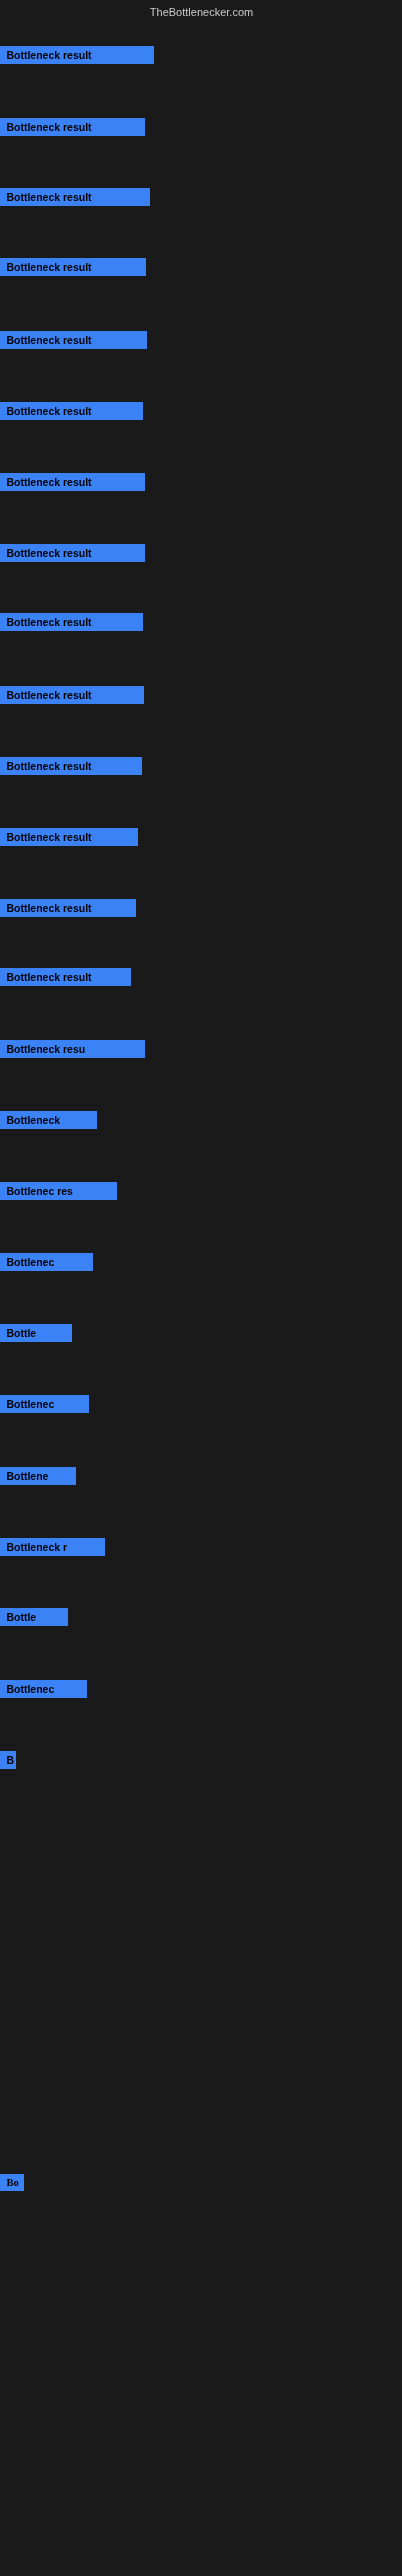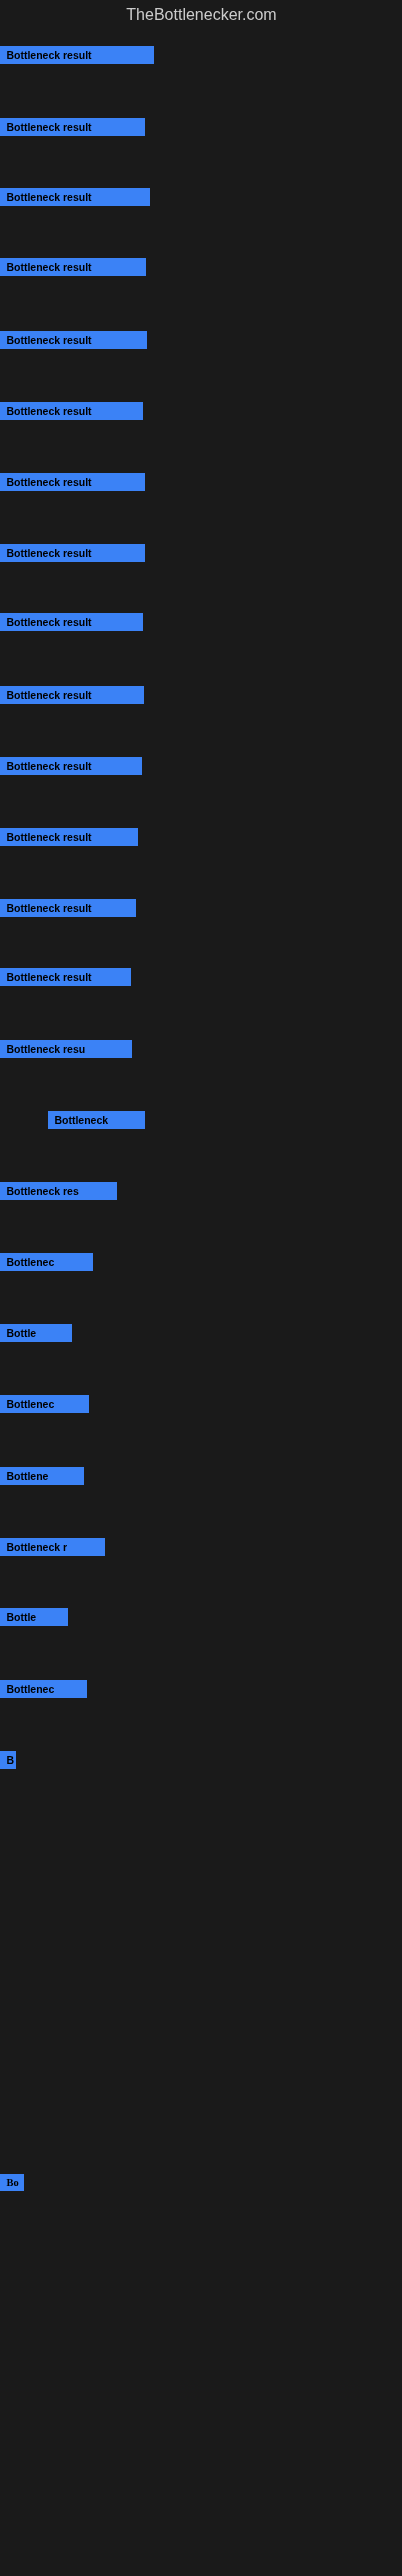--- a/index.html
+++ b/index.html
@@ -10,21 +10,21 @@
     body {
       width: 403px;
       min-height: 2576px;
       background-color: #1a1a1a;
       font-family: Arial, sans-serif;
       position: relative;
     }
     .site-title {
       text-align: center;
       color: #cccccc;
-      font-size: 16px;
+      font-size: 11px;
       padding: 6.4px 0;
       background-color: #1a1a1a;
     }
     .bottleneck-item {
       position: absolute;
       left: 0;
       display: flex;
       align-items: center;
     }
     .bottleneck-badge {
@@ -79,39 +79,39 @@
     <div class="bottleneck-item" style="top: 828px;">
       <div class="bottleneck-badge" style="width: 138px;">Bottleneck result</div>
     </div>
     <div class="bottleneck-item" style="top: 899px;">
       <div class="bottleneck-badge" style="width: 136px;">Bottleneck result</div>
     </div>
     <div class="bottleneck-item" style="top: 968px;">
       <div class="bottleneck-badge" style="width: 131px;">Bottleneck result</div>
     </div>
     <div class="bottleneck-item" style="top: 1040px;">
-      <div class="bottleneck-badge" style="width: 132px;">Bottleneck resu</div>
+      <div class="bottleneck-badge" style="width: 145px;">Bottleneck resu</div>
     </div>
-    <div class="bottleneck-item" style="top: 1111px; padding-left: 48px;">
+    <div class="bottleneck-item" style="top: 1111px;">
       <div class="bottleneck-badge" style="width: 97px;">Bottleneck</div>
     </div>
     <div class="bottleneck-item" style="top: 1182px;">
-      <div class="bottleneck-badge" style="width: 117px;">Bottleneck res</div>
+      <div class="bottleneck-badge" style="width: 117px;">Bottlenec res</div>
     </div>
     <div class="bottleneck-item" style="top: 1253px;">
       <div class="bottleneck-badge" style="width: 93px;">Bottlenec</div>
     </div>
     <div class="bottleneck-item" style="top: 1324px;">
       <div class="bottleneck-badge" style="width: 72px;">Bottle</div>
     </div>
     <div class="bottleneck-item" style="top: 1395px;">
       <div class="bottleneck-badge" style="width: 89px;">Bottlenec</div>
     </div>
     <div class="bottleneck-item" style="top: 1467px;">
-      <div class="bottleneck-badge" style="width: 84px;">Bottlene</div>
+      <div class="bottleneck-badge" style="width: 76px;">Bottlene</div>
     </div>
     <div class="bottleneck-item" style="top: 1538px;">
       <div class="bottleneck-badge" style="width: 105px;">Bottleneck r</div>
     </div>
     <div class="bottleneck-item" style="top: 1608px;">
       <div class="bottleneck-badge" style="width: 68px;">Bottle</div>
     </div>
     <div class="bottleneck-item" style="top: 1680px;">
       <div class="bottleneck-badge" style="width: 87px;">Bottlenec</div>
     </div>

